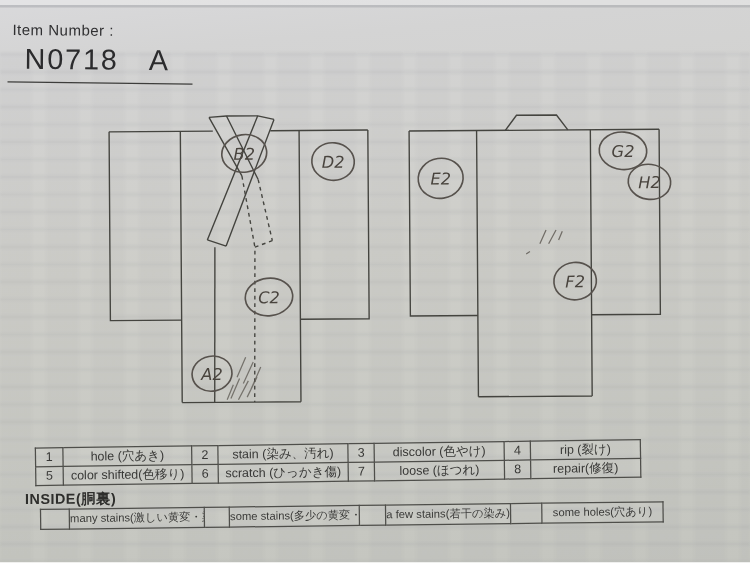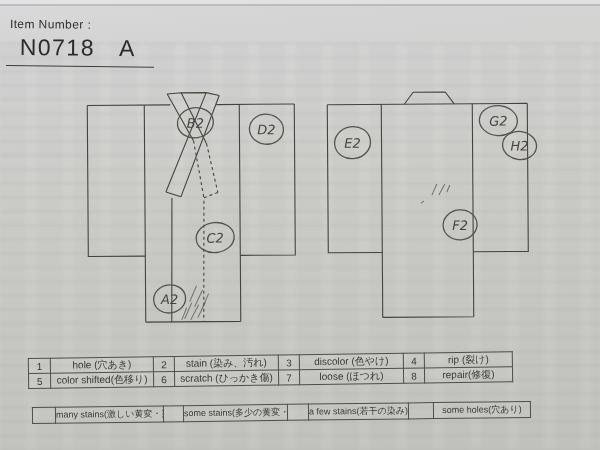--- a/index.html
+++ b/index.html
@@ -173,20 +173,21 @@
         <td>scratch (ひっかき傷)</td>
         <td>7</td>
         <td>loose (ほつれ)</td>
         <td>8</td>
         <td>repair(修復)</td>
       </tr>
     </tbody>
       </table>
   </div>
 
+  <div class="insidetitle">INSIDE(胴裏)</div>
   <div class="tablewrap insidewrap">
     <table class="inside">
       <colgroup>
         <col style="width:23px">
           <col style="width:108px">
           <col style="width:20px">
           <col style="width:104px">
         <col style="width:21px">
           <col style="width:100px">
           <col style="width:25px">

